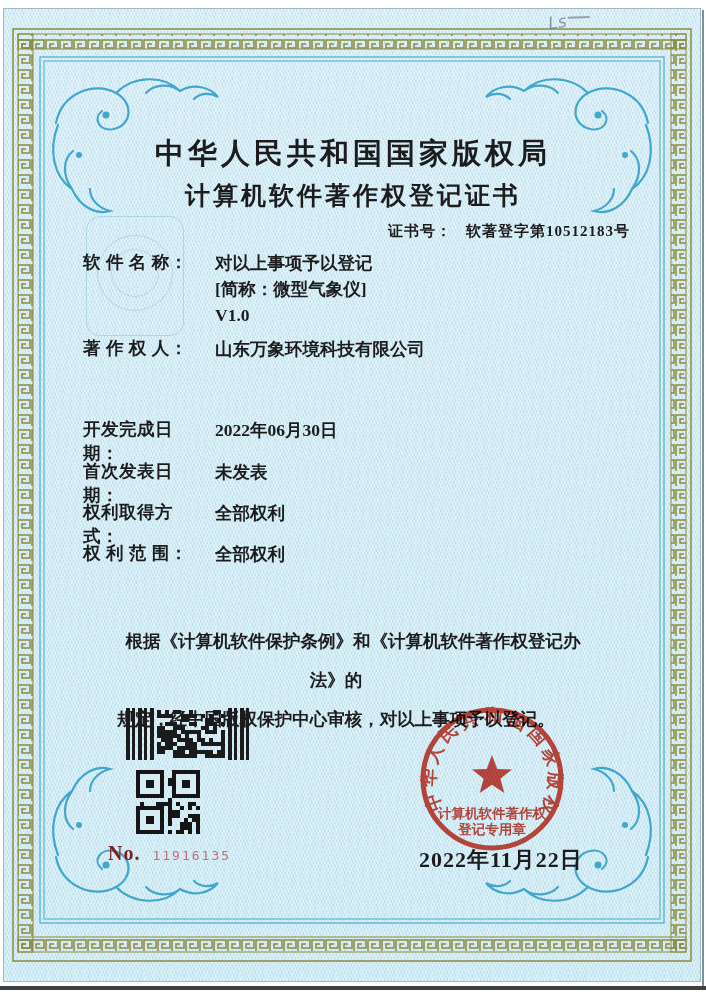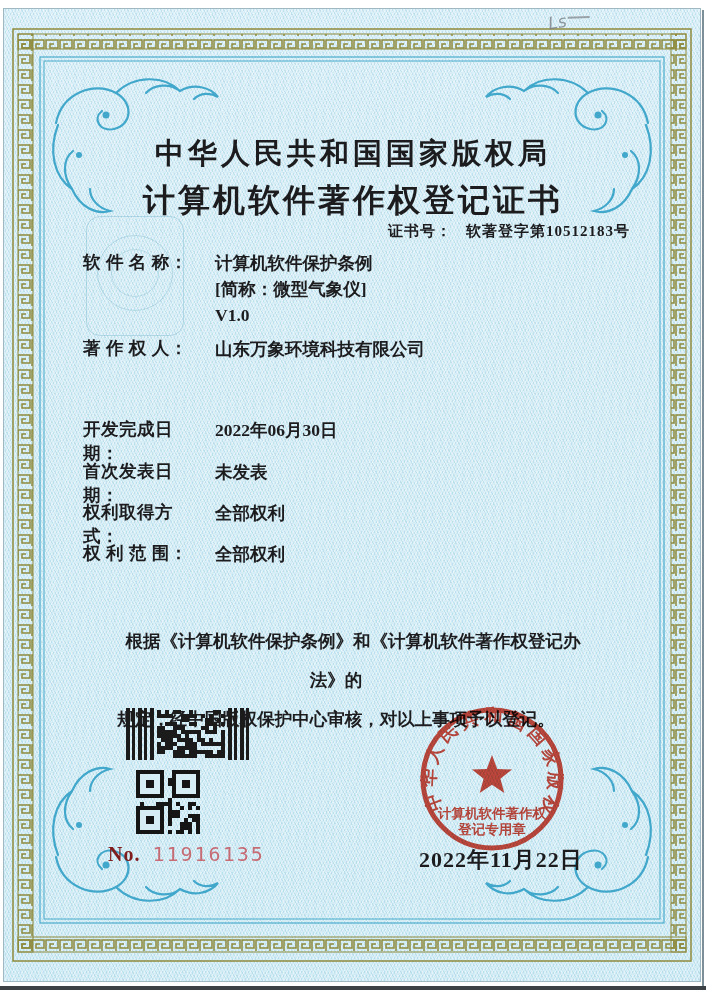--- a/index.html
+++ b/index.html
@@ -20,21 +20,21 @@
   .watermark-emblem{position:absolute;left:86px;top:216px;width:96px;height:118px;
     border:1px solid rgba(110,175,200,.55);border-radius:14px;opacity:.7;}
   .watermark-emblem::before{content:"";position:absolute;left:10px;top:18px;width:74px;height:74px;
     border:1px solid rgba(110,175,200,.5);border-radius:50%;}
   .watermark-emblem::after{content:"";position:absolute;left:24px;top:32px;width:46px;height:46px;
     border:1px solid rgba(110,175,200,.45);border-radius:50%;}
 
   .issuer{position:absolute;left:0;top:134px;width:706px;text-align:center;
           font-size:29px;font-weight:bold;letter-spacing:4px;}
   .cert-title{position:absolute;left:0;top:179px;width:706px;text-align:center;
-          font-size:32px;font-weight:bold;letter-spacing:3px;}
+          font-size:25px;font-weight:bold;letter-spacing:3px;}
   .certno{position:absolute;top:222px;right:76px;font-size:15px;font-weight:bold;letter-spacing:1px;margin-left:38px;}
   .certno .certno-label{margin-right:14px;}
 
   .row{position:absolute;left:83px;width:540px;display:flex;align-items:flex-start;
        font-size:17.5px;font-weight:bold;}
   .row .lbl{width:112px;flex:0 0 112px;letter-spacing:.5px;}
   .row .val{margin-left:20px;line-height:26px;}
   .statement{position:absolute;left:82px;top:622px;width:508px;font-size:17.5px;font-weight:bold;line-height:39px;text-align:center;}
   .statement .ln1{text-indent:34px;}
 
@@ -47,21 +47,21 @@
 
   .qrcode{position:absolute;left:136px;top:770px;width:64px;height:64px;}
   #qr-grid{position:absolute;left:0;top:0;display:grid;grid-template-columns:repeat(16,4px);grid-auto-rows:4px;}
   #qr-grid .on{background:#151515;}
   .finder{position:absolute;width:28px;height:28px;border:4px solid #151515;background:#d7edf5;box-sizing:border-box;}
   .finder::after{content:"";position:absolute;left:6px;top:6px;width:8px;height:8px;background:#151515;}
   .finder.tl{left:0;top:0;} .finder.tr{left:36px;top:0;} .finder.bl{left:0;top:36px;}
 
   .serial{position:absolute;left:108px;top:842px;font-size:20px;}
   .serial .no{font-weight:bold;letter-spacing:1px;color:#7f1d1d;margin-right:12px;}
-  .serial .num{font-family:"DejaVu Sans Mono","Liberation Mono",monospace;font-size:20px;
+  .serial .num{font-family:"DejaVu Sans Mono","Liberation Mono",monospace;font-size:13px;
                color:#c4565f;letter-spacing:2px;opacity:.85;}
 
   .seal{position:absolute;left:417px;top:704px;width:150px;height:150px;opacity:.92;mix-blend-mode:multiply;}
   .issue-date{position:absolute;left:419px;top:845px;font-size:22px;font-weight:bold;letter-spacing:1px;}
 
   .pencil-mark{position:absolute;left:548px;top:10px;color:#7a7f85;font-family:"DejaVu Sans","Liberation Sans",sans-serif;
                font-style:italic;font-size:17px;transform:rotate(-10deg);opacity:.8;}
   .pencil-mark::after{content:"";display:inline-block;width:22px;height:2px;background:#8a8f94;
                vertical-align:6px;margin-left:2px;transform:rotate(8deg);}
 </style>
@@ -110,21 +110,21 @@
   <div class="issuer">中华人民共和国国家版权局</div>
   <div class="cert-title">计算机软件著作权登记证书</div>
 
   <div class="certno">
     <span class="certno-label">证书号：</span><span>软著登字第10512183号</span>
   </div>
 
   <div class="row" style="top:250px">
     <span class="lbl">软 件 名 称：</span>
     <div class="val">
-      <div>计算机软件保护条例</div>
+      <div>对以上事项予以登记</div>
       <div>[简称：微型气象仪]</div>
       <div>V1.0</div>
     </div>
   </div>
 
   <div class="row" style="top:336px">
     <span class="lbl">著 作 权 人：</span>
     <div class="val">山东万象环境科技有限公司</div>
   </div>
 

